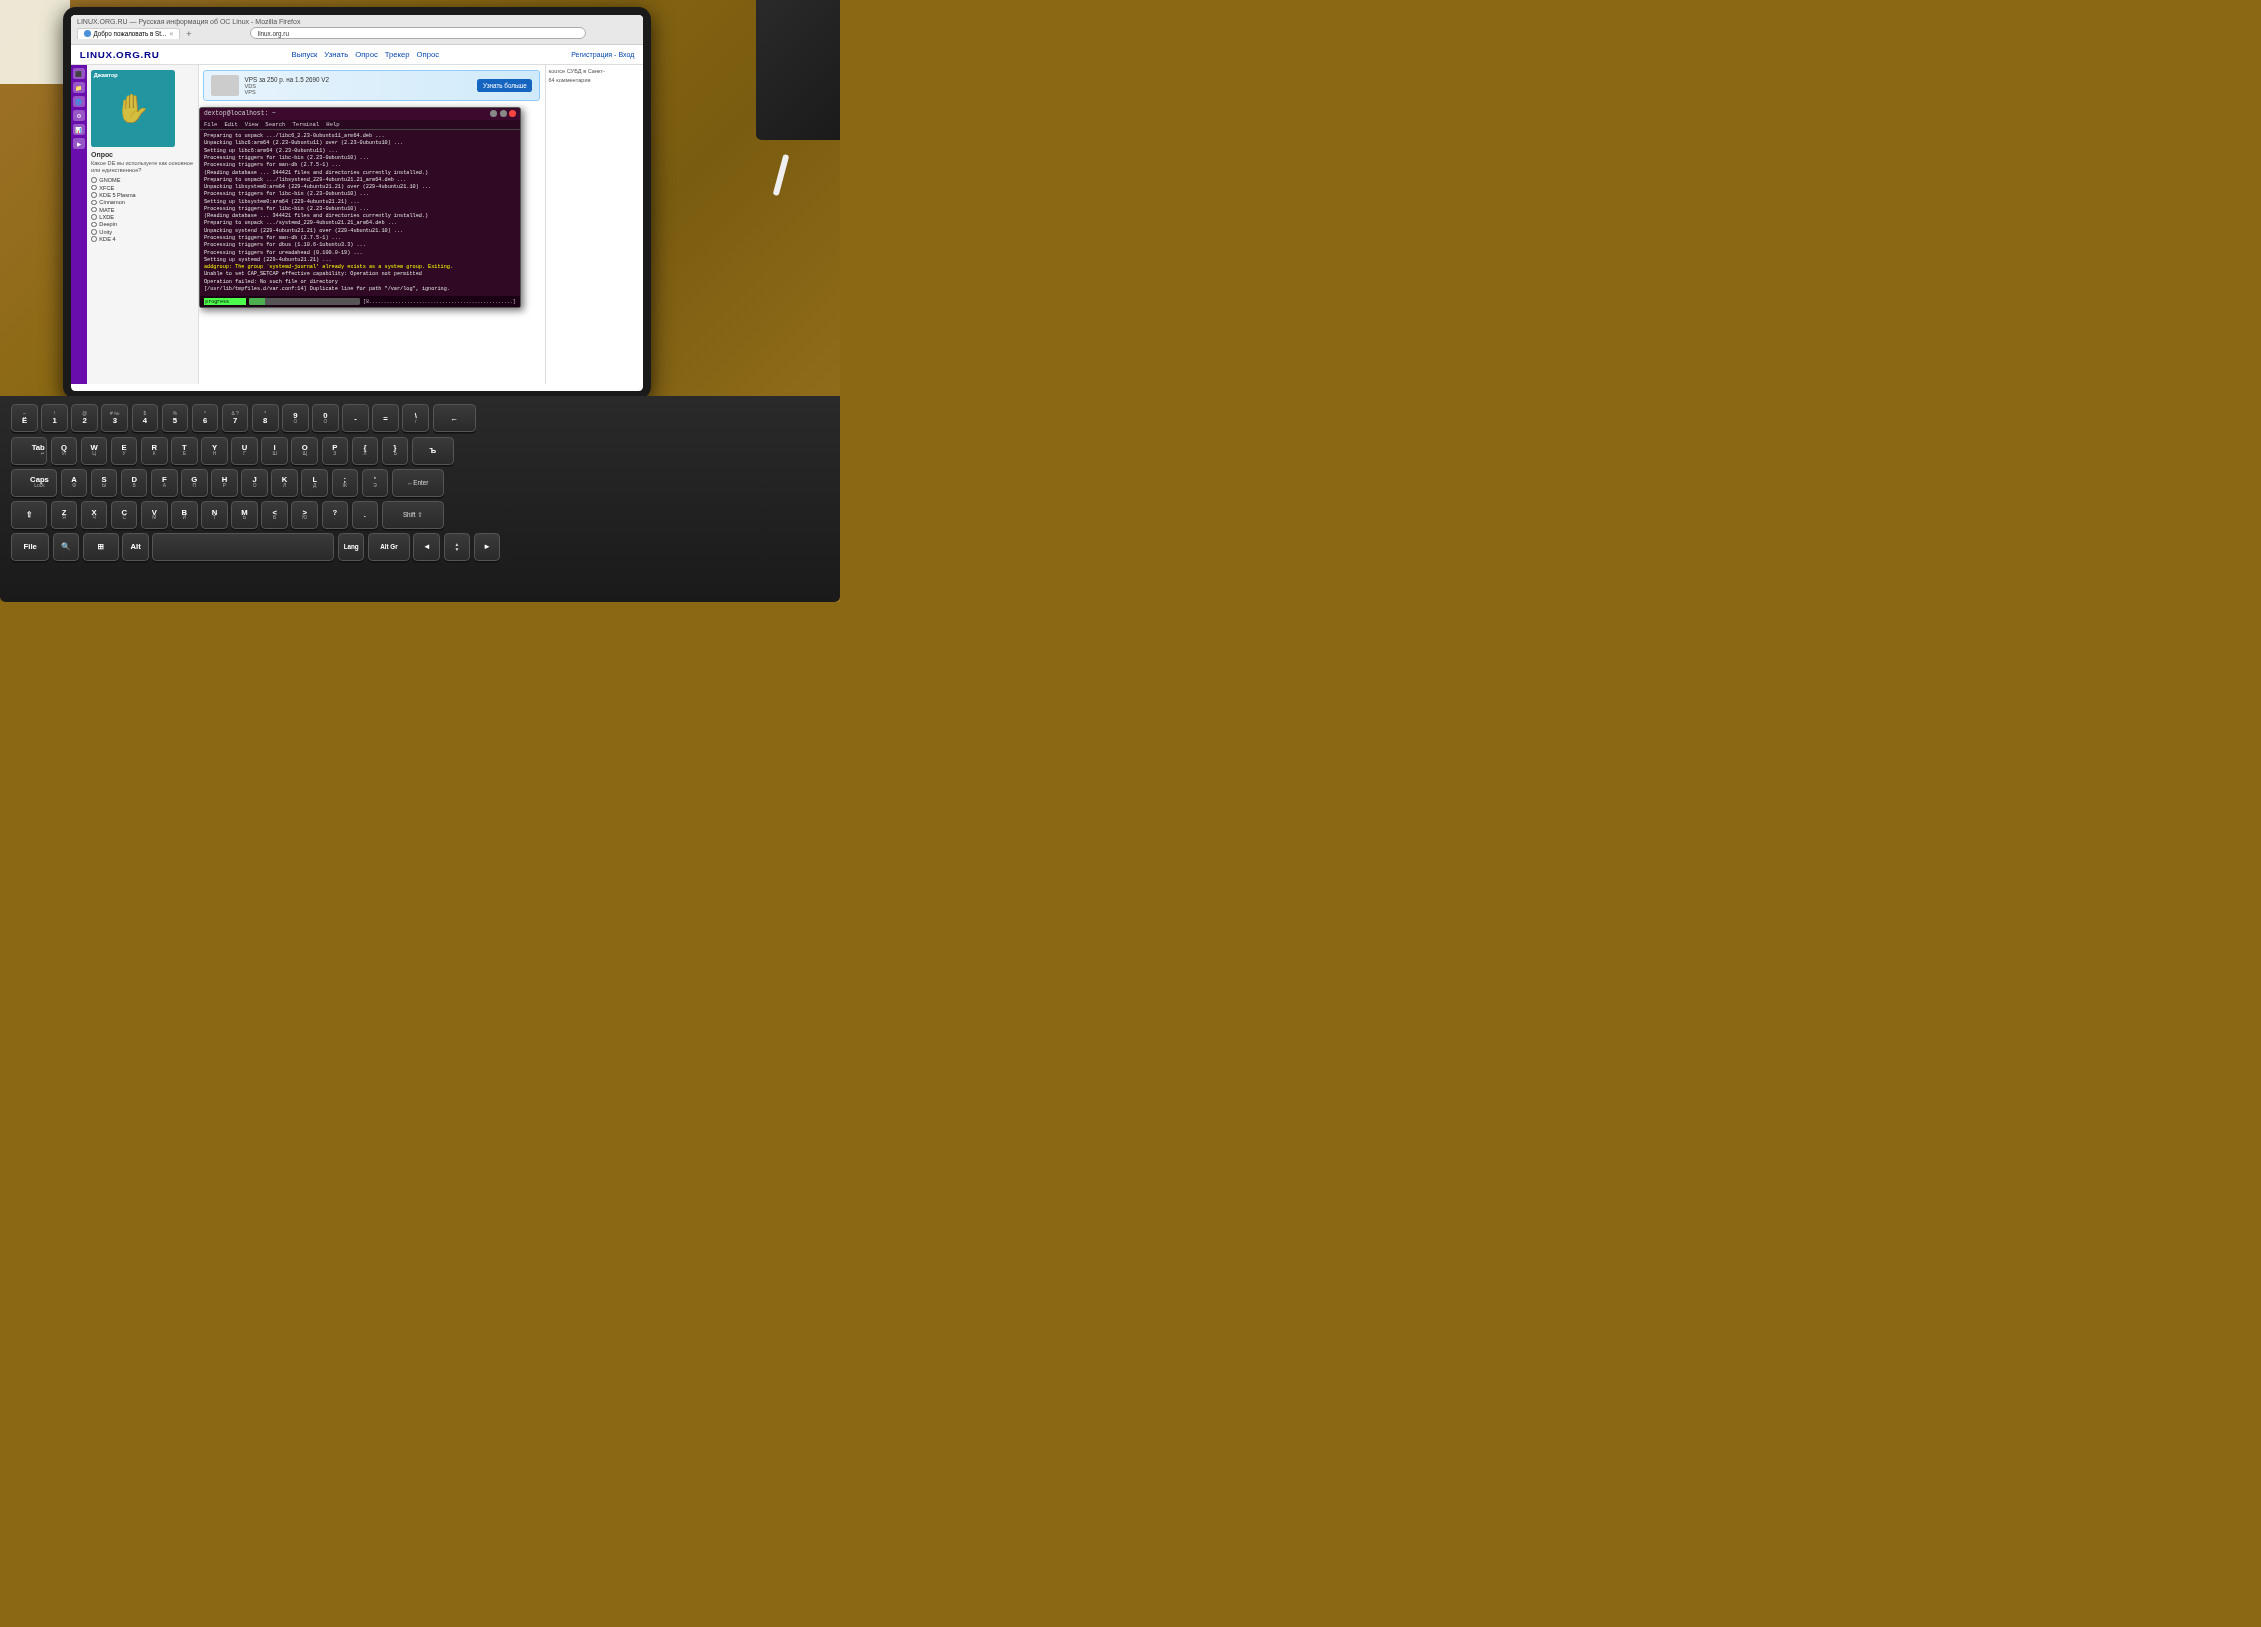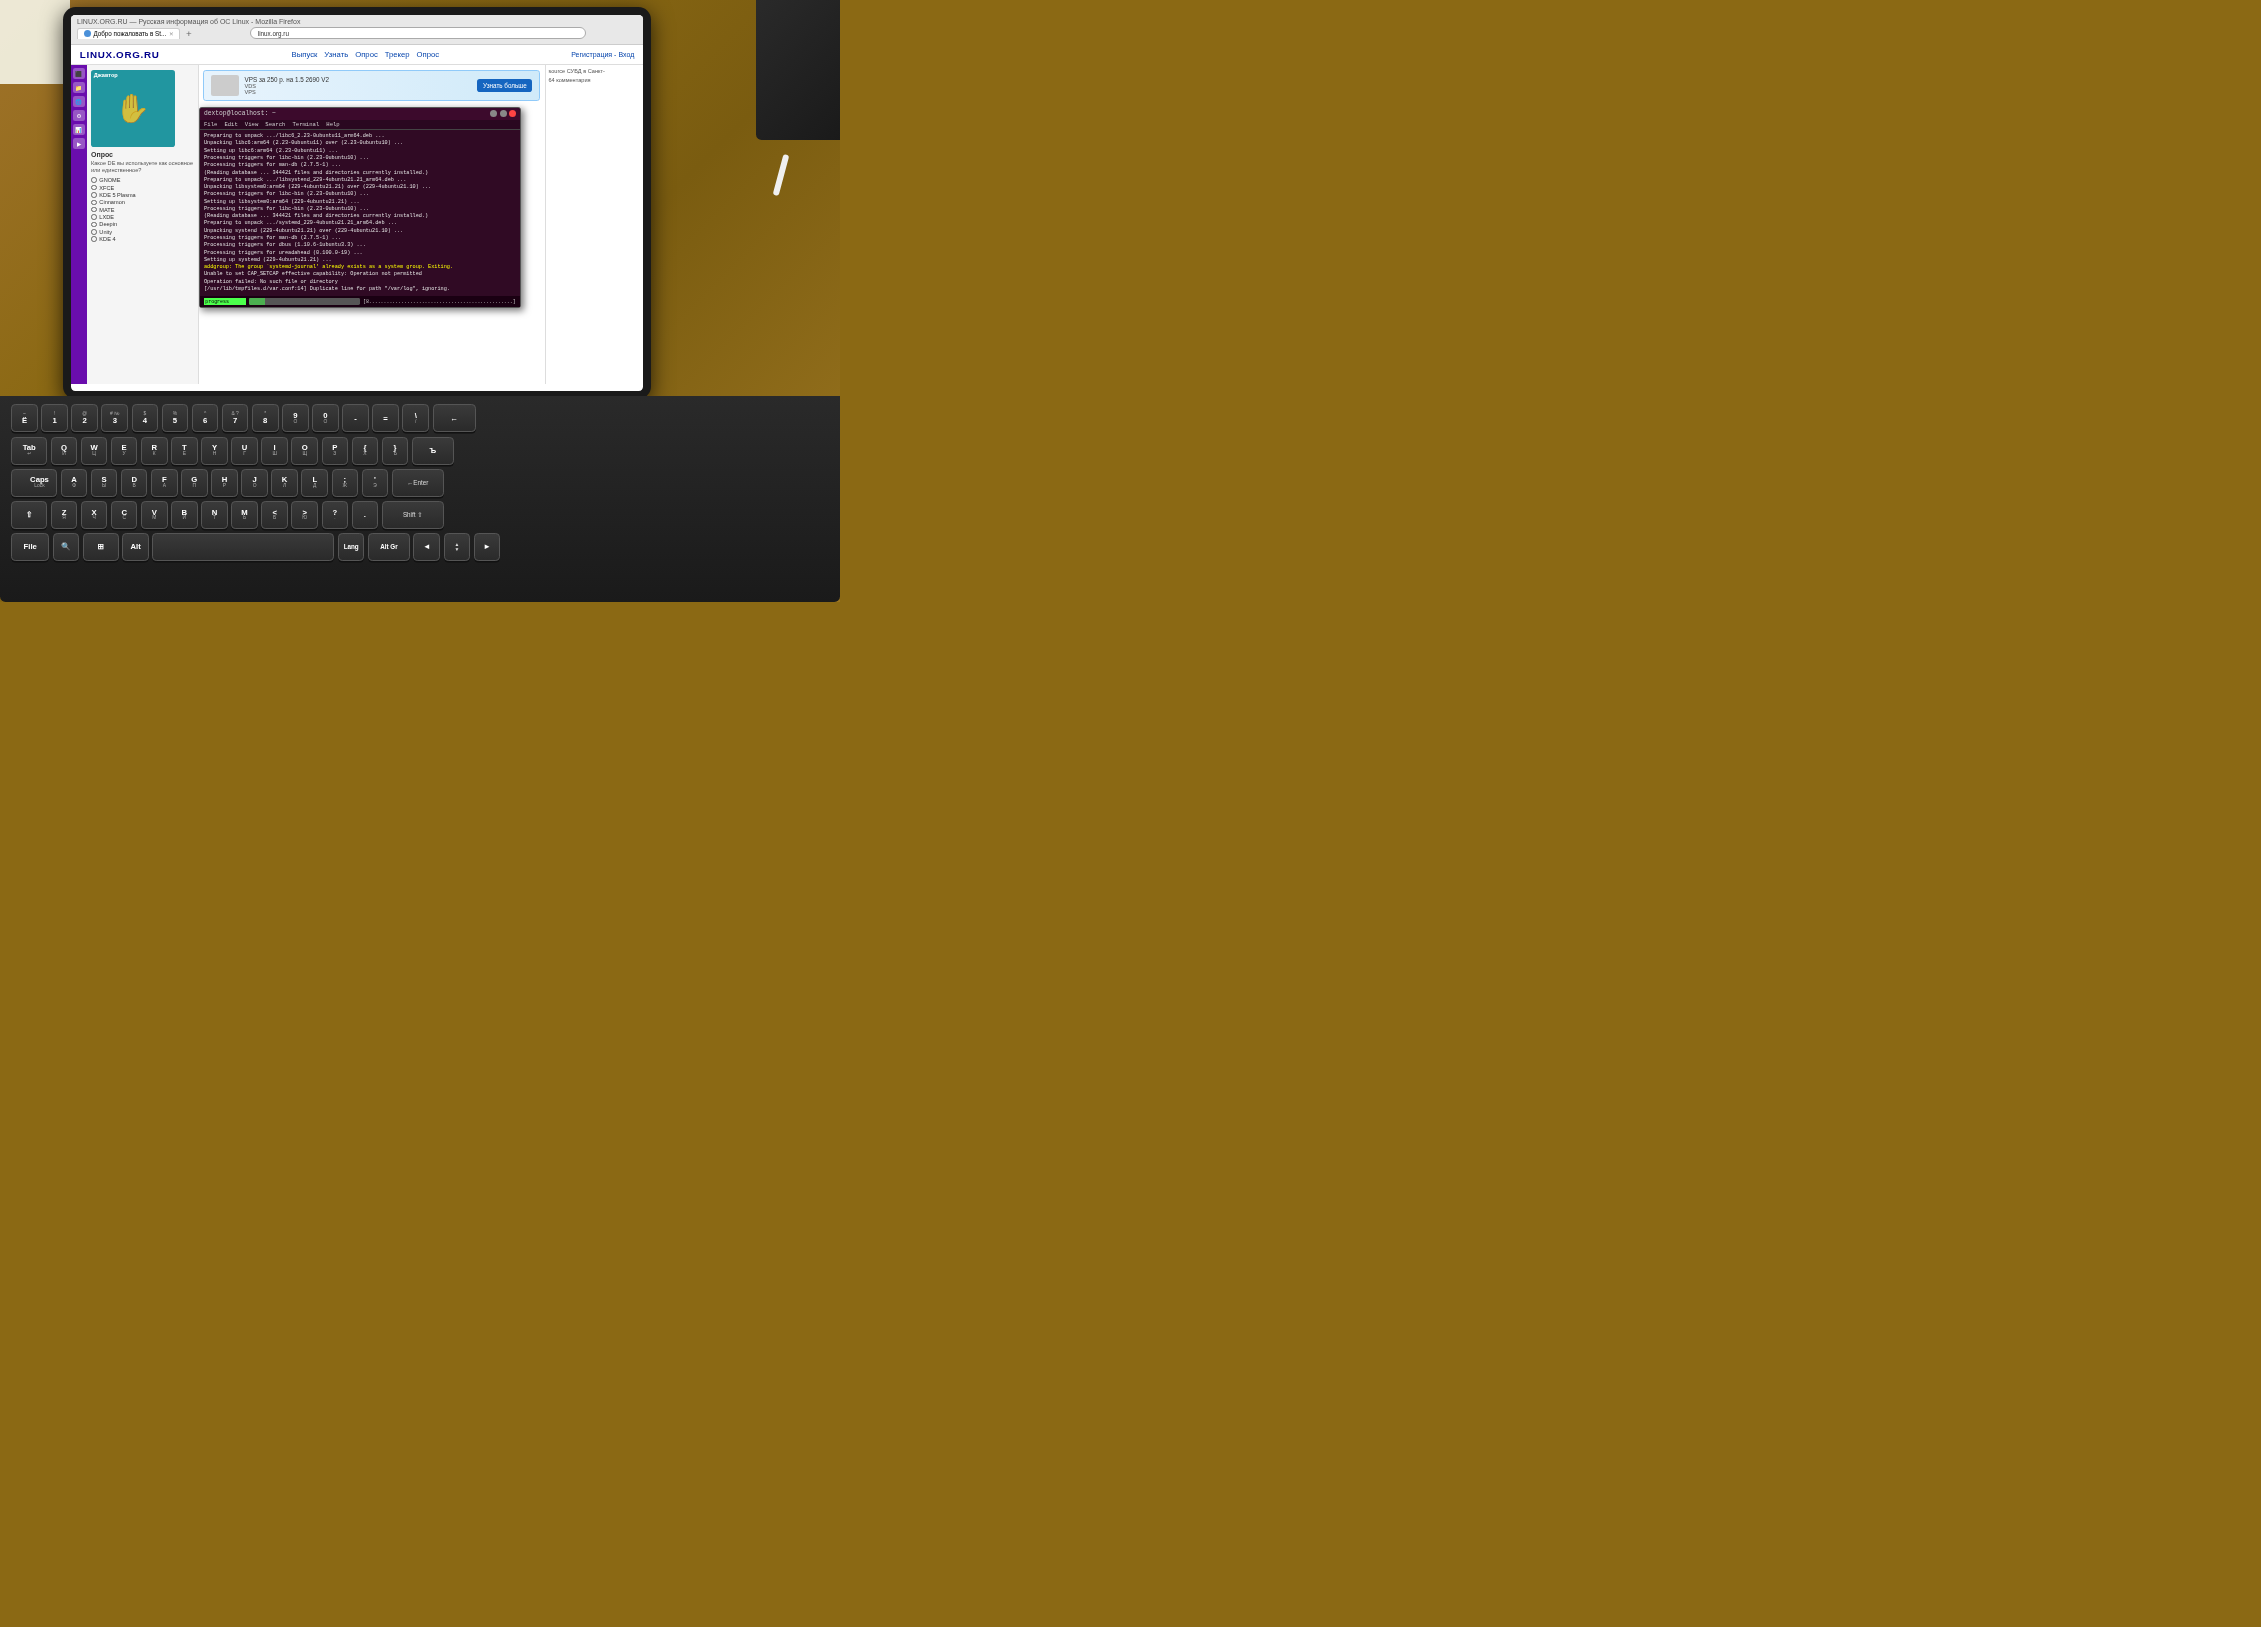--- a/index.html
+++ b/index.html
@@ -449,21 +449,21 @@
       line-height: 1;
     }
 
     .key .secondary {
       font-size: 4.9px;
       color: #aaa;
       line-height: 1;
     }
 
     .key-wide { min-width: 42px; }
-    .key-tab { min-width: 36px; }
+    .key-tab { min-width: 36px; align-items: flex-end; }
     .key-caps { min-width: 46px; padding-left: 12px; }
     .key-enter { min-width: 52px; }
     .key-shift-r { min-width: 62px; }
     .key-space { min-width: 182px; }
     .key-ctrl { min-width: 38px; }
     .key-backspace { min-width: 43px; }
     .key-fn-wide { min-width: 36px; }
 
     
     .cable {

